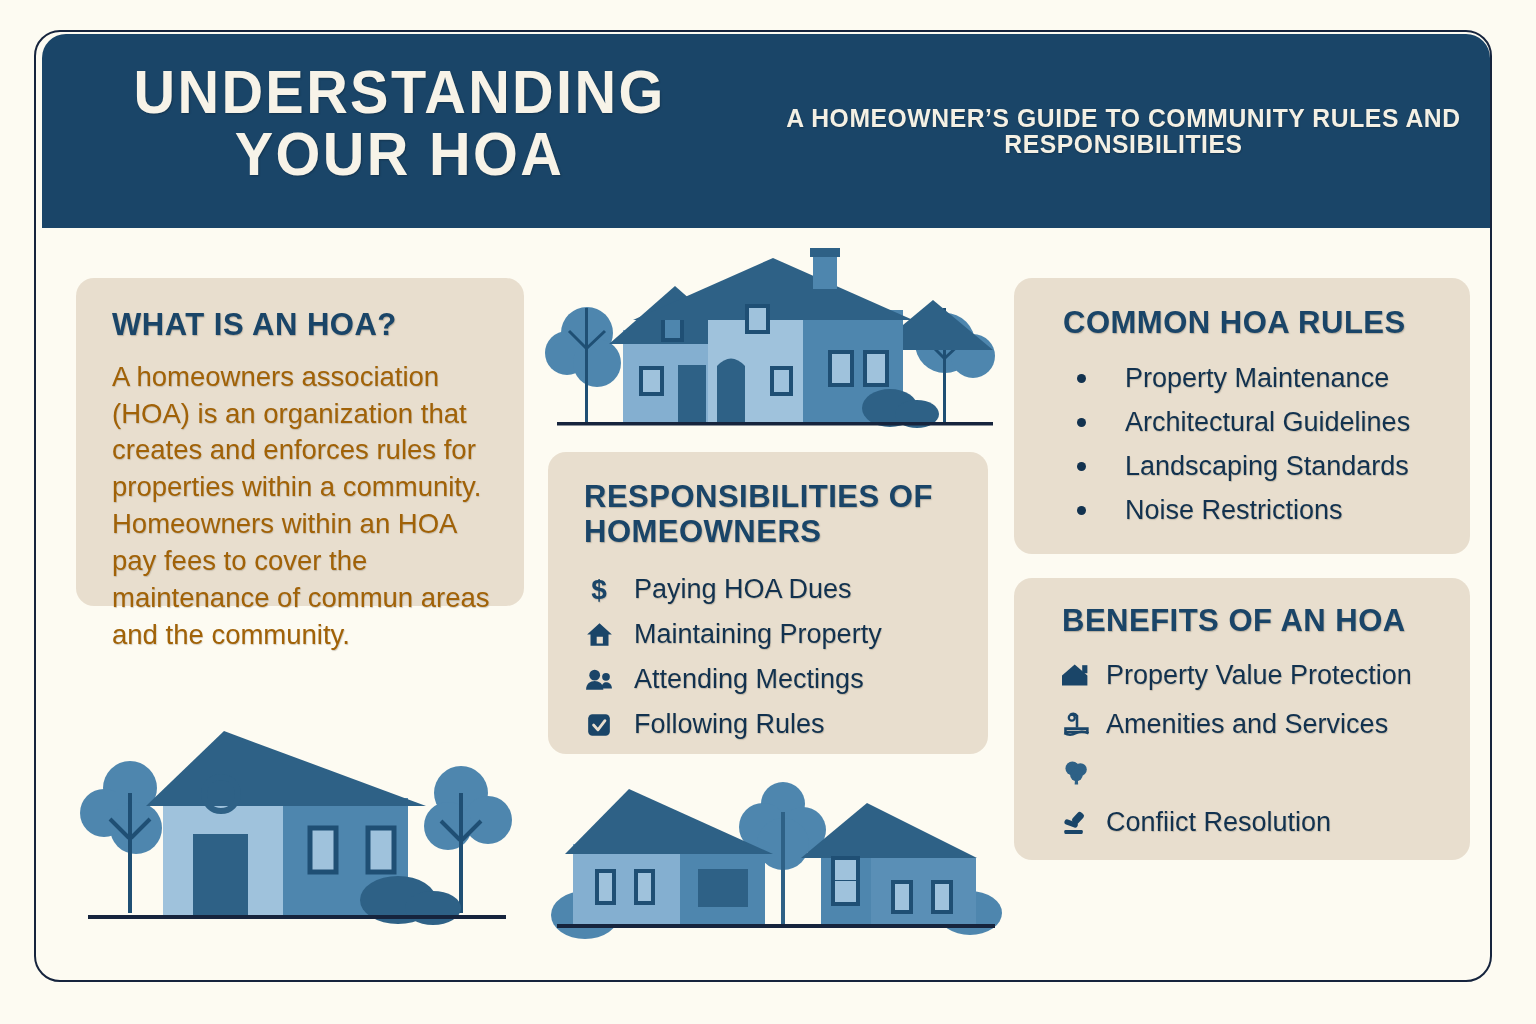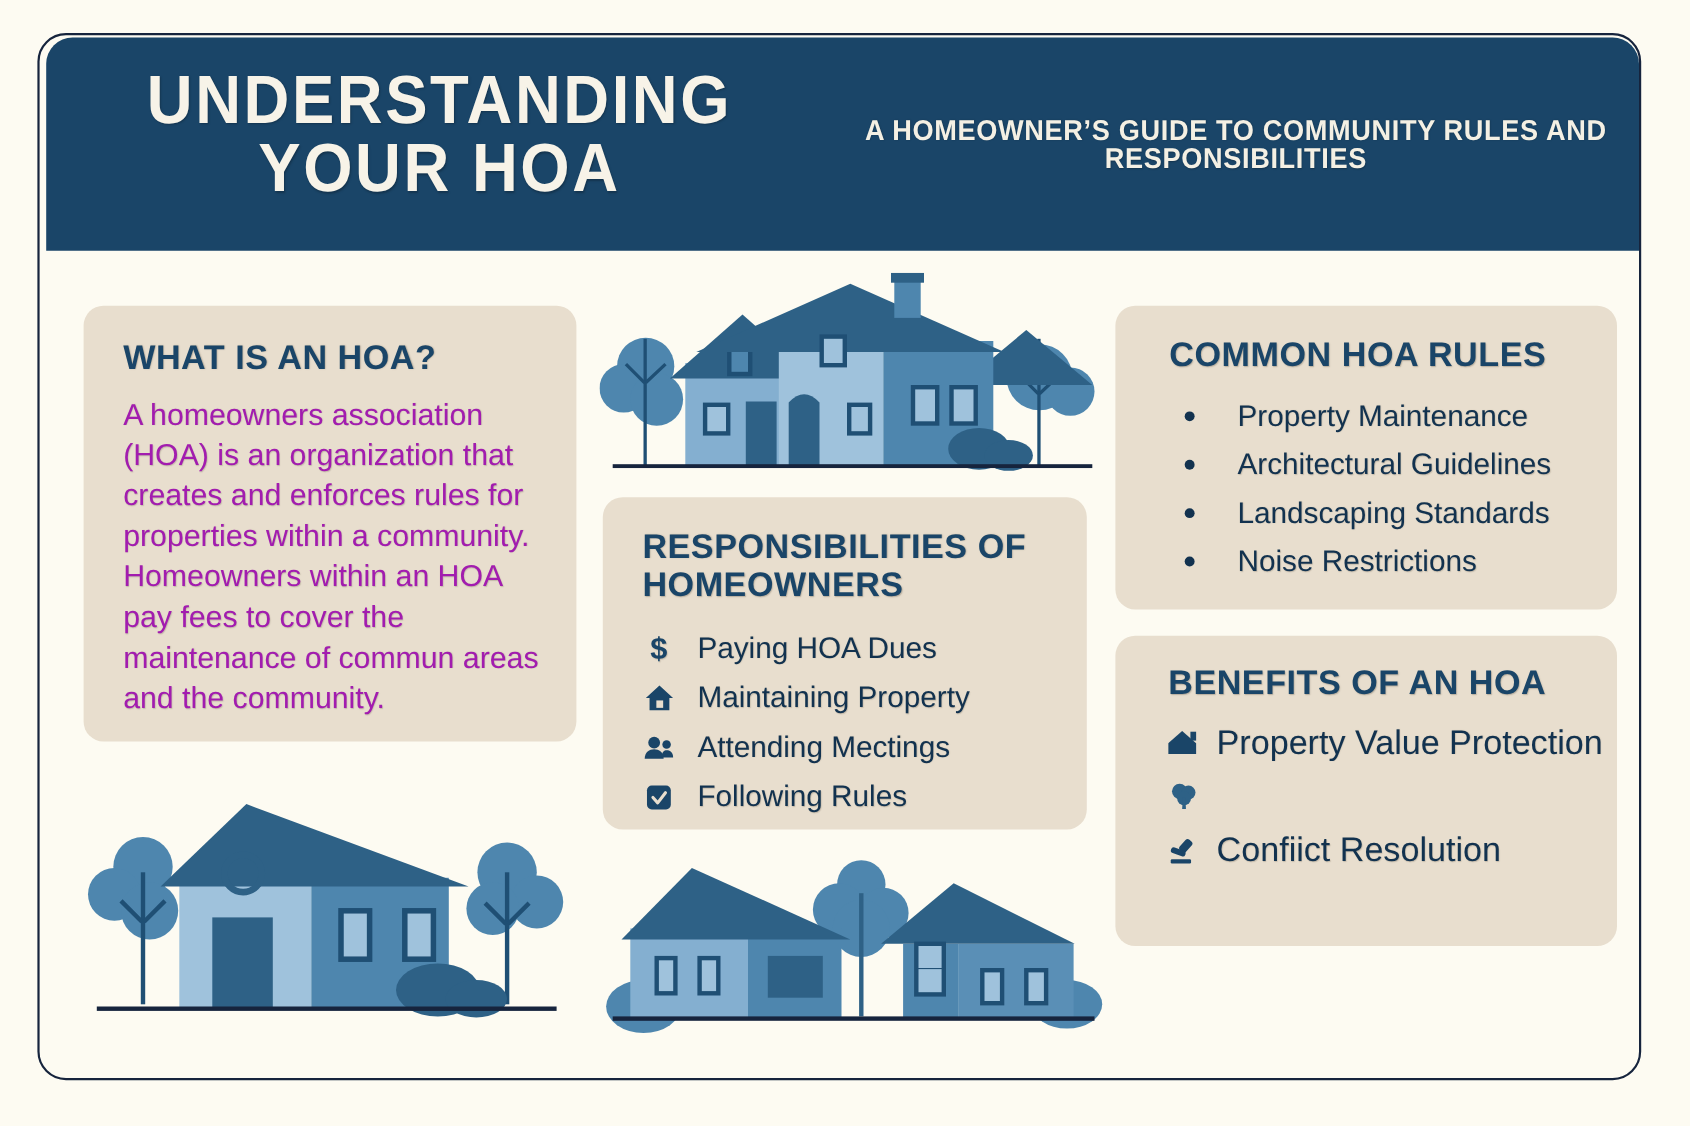--- a/index.html
+++ b/index.html
@@ -75,27 +75,27 @@
     box-sizing: border-box;
   }
   .card-title {
     color: #1A4568;
     font-weight: bold;
     letter-spacing: 0.5px;
     line-height: 1.12;
     text-shadow: 0.7px 0.7px 1.2px rgba(120,110,95,0.45);
   }
   .body-text {
-    color: #a21caf;
+    color: #a16207;
     line-height: 1.34;
     text-shadow: 0.6px 0.6px 1px rgba(140,130,112,0.40);
   }
 
   #card-what {
-    left: 76px; top: 278px; width: 448px; height: 396px;
+    left: 76px; top: 278px; width: 448px; height: 328px;
     padding: 30px 30px 0 36px;
   }
   #card-what .card-title { font-size: 31px; margin-bottom: 16px; }
   #card-what .body-text { font-size: 27.5px; }
 
   #card-resp {
     left: 548px; top: 452px; width: 440px; height: 302px;
     padding: 28px 0 0 36px;
   }
   #card-resp .card-title { font-size: 31px; margin-bottom: 18px; }
@@ -115,21 +115,21 @@
   
   ul.plain { list-style: none; margin: 0; padding: 0; }
   ul.plain li {
     display: flex;
     align-items: center;
     color: #12324F;
     text-shadow: 0.6px 0.6px 1px rgba(140,130,112,0.40);
   }
   #resp-list li { font-size: 27px; height: 45px; }
   #rules-list li { font-size: 27px; height: 44px; gap: 19px; }
-  #benefits-list li { font-size: 31px; height: 49px; }
+  #benefits-list li { font-size: 27px; height: 49px; }
 
   .bullet-dot {
     width: 9px; height: 9px; border-radius: 50%;
     background: #12324F; margin-right: 20px; margin-left: 14px;
     flex: 0 0 auto;
   }
   .ico {
     width: 30px; height: 30px; margin-right: 14px;
     flex: 0 0 auto; display: flex; align-items: center; justify-content: center;
   }
@@ -274,20 +274,31 @@
           <svg viewBox="0 0 26 24" width="30" height="28">
               <path d="M11 3 L22 12.5 L22 21 L0 21 L0 12.5 Z" fill="#1A4568"></path>
               <rect x="17.5" y="3.5" width="4.5" height="7" fill="#1A4568"></rect>
             </svg>
         </span>
         <span>Property Value Protection</span>
       </li>
       <li>
         <span class="ico">
           <svg viewBox="0 0 26 24" width="30" height="28">
+            <path d="M7 4 Q11 2 13 5 L13 15" stroke="#1A4568" stroke-width="2.2" fill="none"></path>
+            <circle cx="8.5" cy="6.5" r="2.6" fill="none" stroke="#1A4568" stroke-width="2"></circle>
+            <path d="M3 16 L22 16 L22 19 L3 19 Z" fill="none" stroke="#1A4568" stroke-width="2.2"></path>
+            <path d="M2 20 Q7 22.5 12 20 Q17 17.5 23 20" stroke="#1A4568" stroke-width="2.2" fill="none"></path>
+          </svg>
+        </span>
+        <span>Amenities and Services</span>
+      </li>
+      <li>
+        <span class="ico">
+          <svg viewBox="0 0 26 24" width="30" height="28">
               <circle cx="9" cy="8" r="6" fill="#2E6186"></circle>
               <circle cx="16" cy="9" r="5.5" fill="#2E6186"></circle>
               <circle cx="12.5" cy="13.5" r="5.5" fill="#2E6186"></circle>
               <path d="M11.5 13 L11 22 L14 22 L13.5 13 Z" fill="#2E6186"></path>
             </svg>
         </span>
       </li>
       <li>
         <span class="ico">
           <svg viewBox="0 0 26 24" width="30" height="28">

